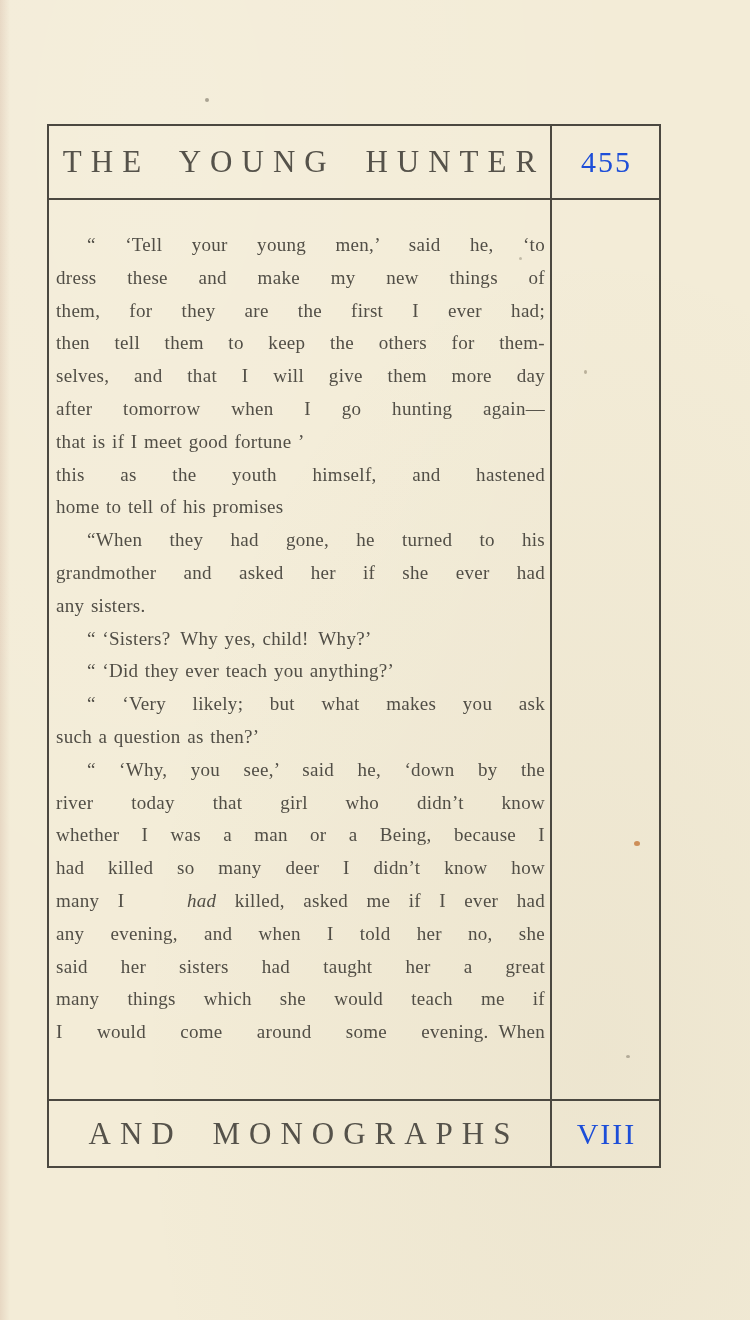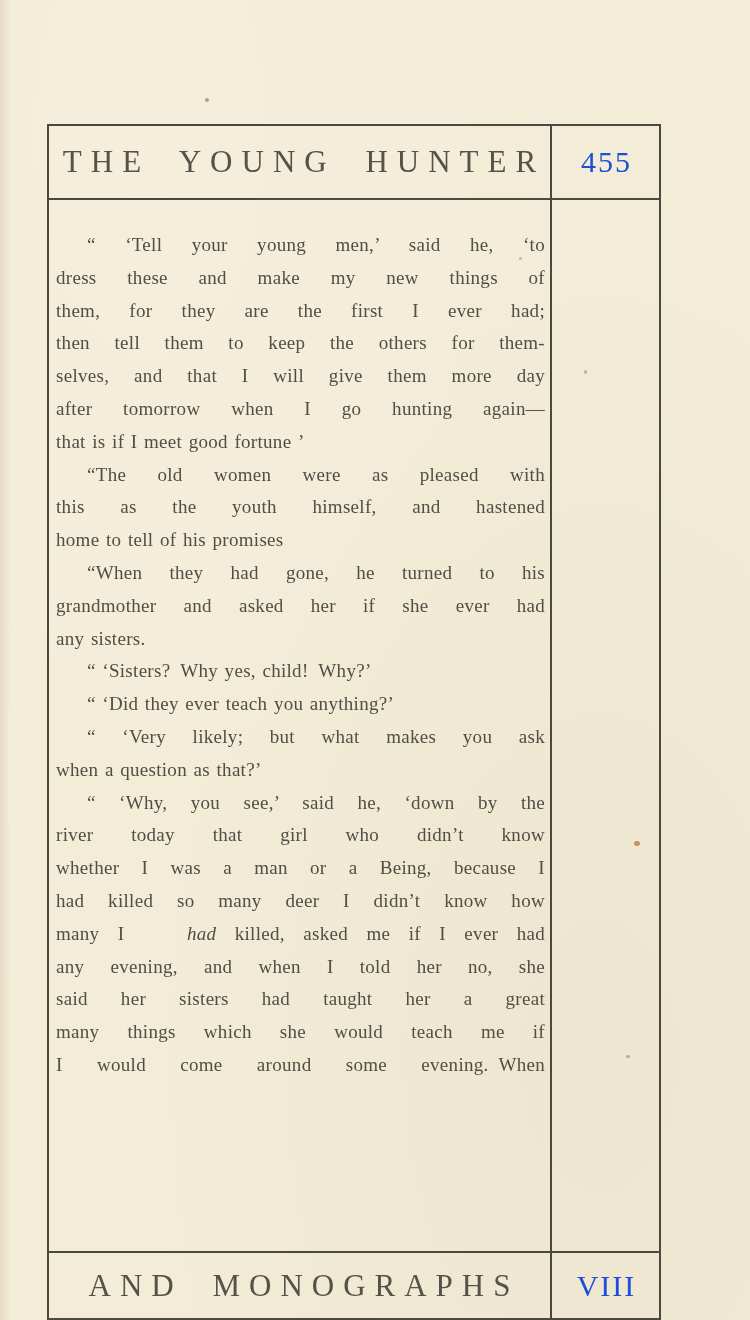--- a/index.html
+++ b/index.html
@@ -20,21 +20,21 @@
     left: 0; top: 0;
     width: 10px; height: 100%;
     background: linear-gradient(to right, rgba(170,110,90,0.16), rgba(170,110,90,0));
     pointer-events: none;
   }
   .frame {
     position: absolute;
     left: 47px;
     top: 124px;
     width: 614px;
-    height: 1196px;
+    height: 1044px;
     box-sizing: border-box;
     border: 2px solid #4b4840;
     display: grid;
     grid-template-columns: 1fr 107px;
     grid-template-rows: 74px 1fr 67px;
   }
   .cell { box-sizing: border-box; }
   .hdr-left, .hdr-right { border-bottom: 2px solid #4b4840; }
   .hdr-left, .body-left, .ftr-left { border-right: 2px solid #4b4840; }
   .ftr-left, .ftr-right { border-top: 2px solid #4b4840; }
@@ -105,30 +105,29 @@
   </div>
 
   <div class="cell body-left" id="text-column">
       <div class="tline just ind"><span>“ ‘Tell your young men,’ said he, ‘to</span></div>
       <div class="tline just"><span>dress these and make my new things of</span></div>
       <div class="tline just"><span>them, for they are the first I ever had;</span></div>
       <div class="tline just"><span>then tell them to keep the others for them-</span></div>
       <div class="tline just"><span>selves, and that I will give them more day</span></div>
       <div class="tline just"><span>after tomorrow when I go hunting again—</span></div>
       <div class="tline"><span>that is if I meet good fortune ’</span></div>
-      <div class="tline just ind"><span>“The old women were as pleased with</span></div>
       <div class="tline just"><span>this as the youth himself, and hastened</span></div>
       <div class="tline"><span>home to tell of his promises</span></div>
       <div class="tline just ind"><span>“When they had gone, he turned to his</span></div>
       <div class="tline just"><span>grandmother and asked her if she ever had</span></div>
       <div class="tline"><span>any sisters.</span></div>
       <div class="tline ind"><span>“ ‘Sisters? Why yes, child! Why?’</span></div>
       <div class="tline ind"><span>“ ‘Did they ever teach you anything?’</span></div>
       <div class="tline just ind"><span>“ ‘Very likely; but what makes you ask</span></div>
-      <div class="tline"><span>when a question as that?’</span></div>
+      <div class="tline"><span>such a question as then?’</span></div>
       <div class="tline just ind"><span>“ ‘Why, you see,’ said he, ‘down by the</span></div>
       <div class="tline just"><span>river today that girl who didn’t know</span></div>
       <div class="tline just"><span>whether I was a man or a Being, because I</span></div>
       <div class="tline just"><span>had killed so many deer I didn’t know how</span></div>
       <div class="tline just"><span>many I </span><span class="em">had</span><span> killed, asked me if I ever had</span></div>
       <div class="tline just"><span>any evening, and when I told her no, she</span></div>
       <div class="tline just"><span>said her sisters had taught her a great</span></div>
       <div class="tline just"><span>many things which she would teach me if</span></div>
       <div class="tline just"><span>I would come around some evening. When</span></div>
     </div>

